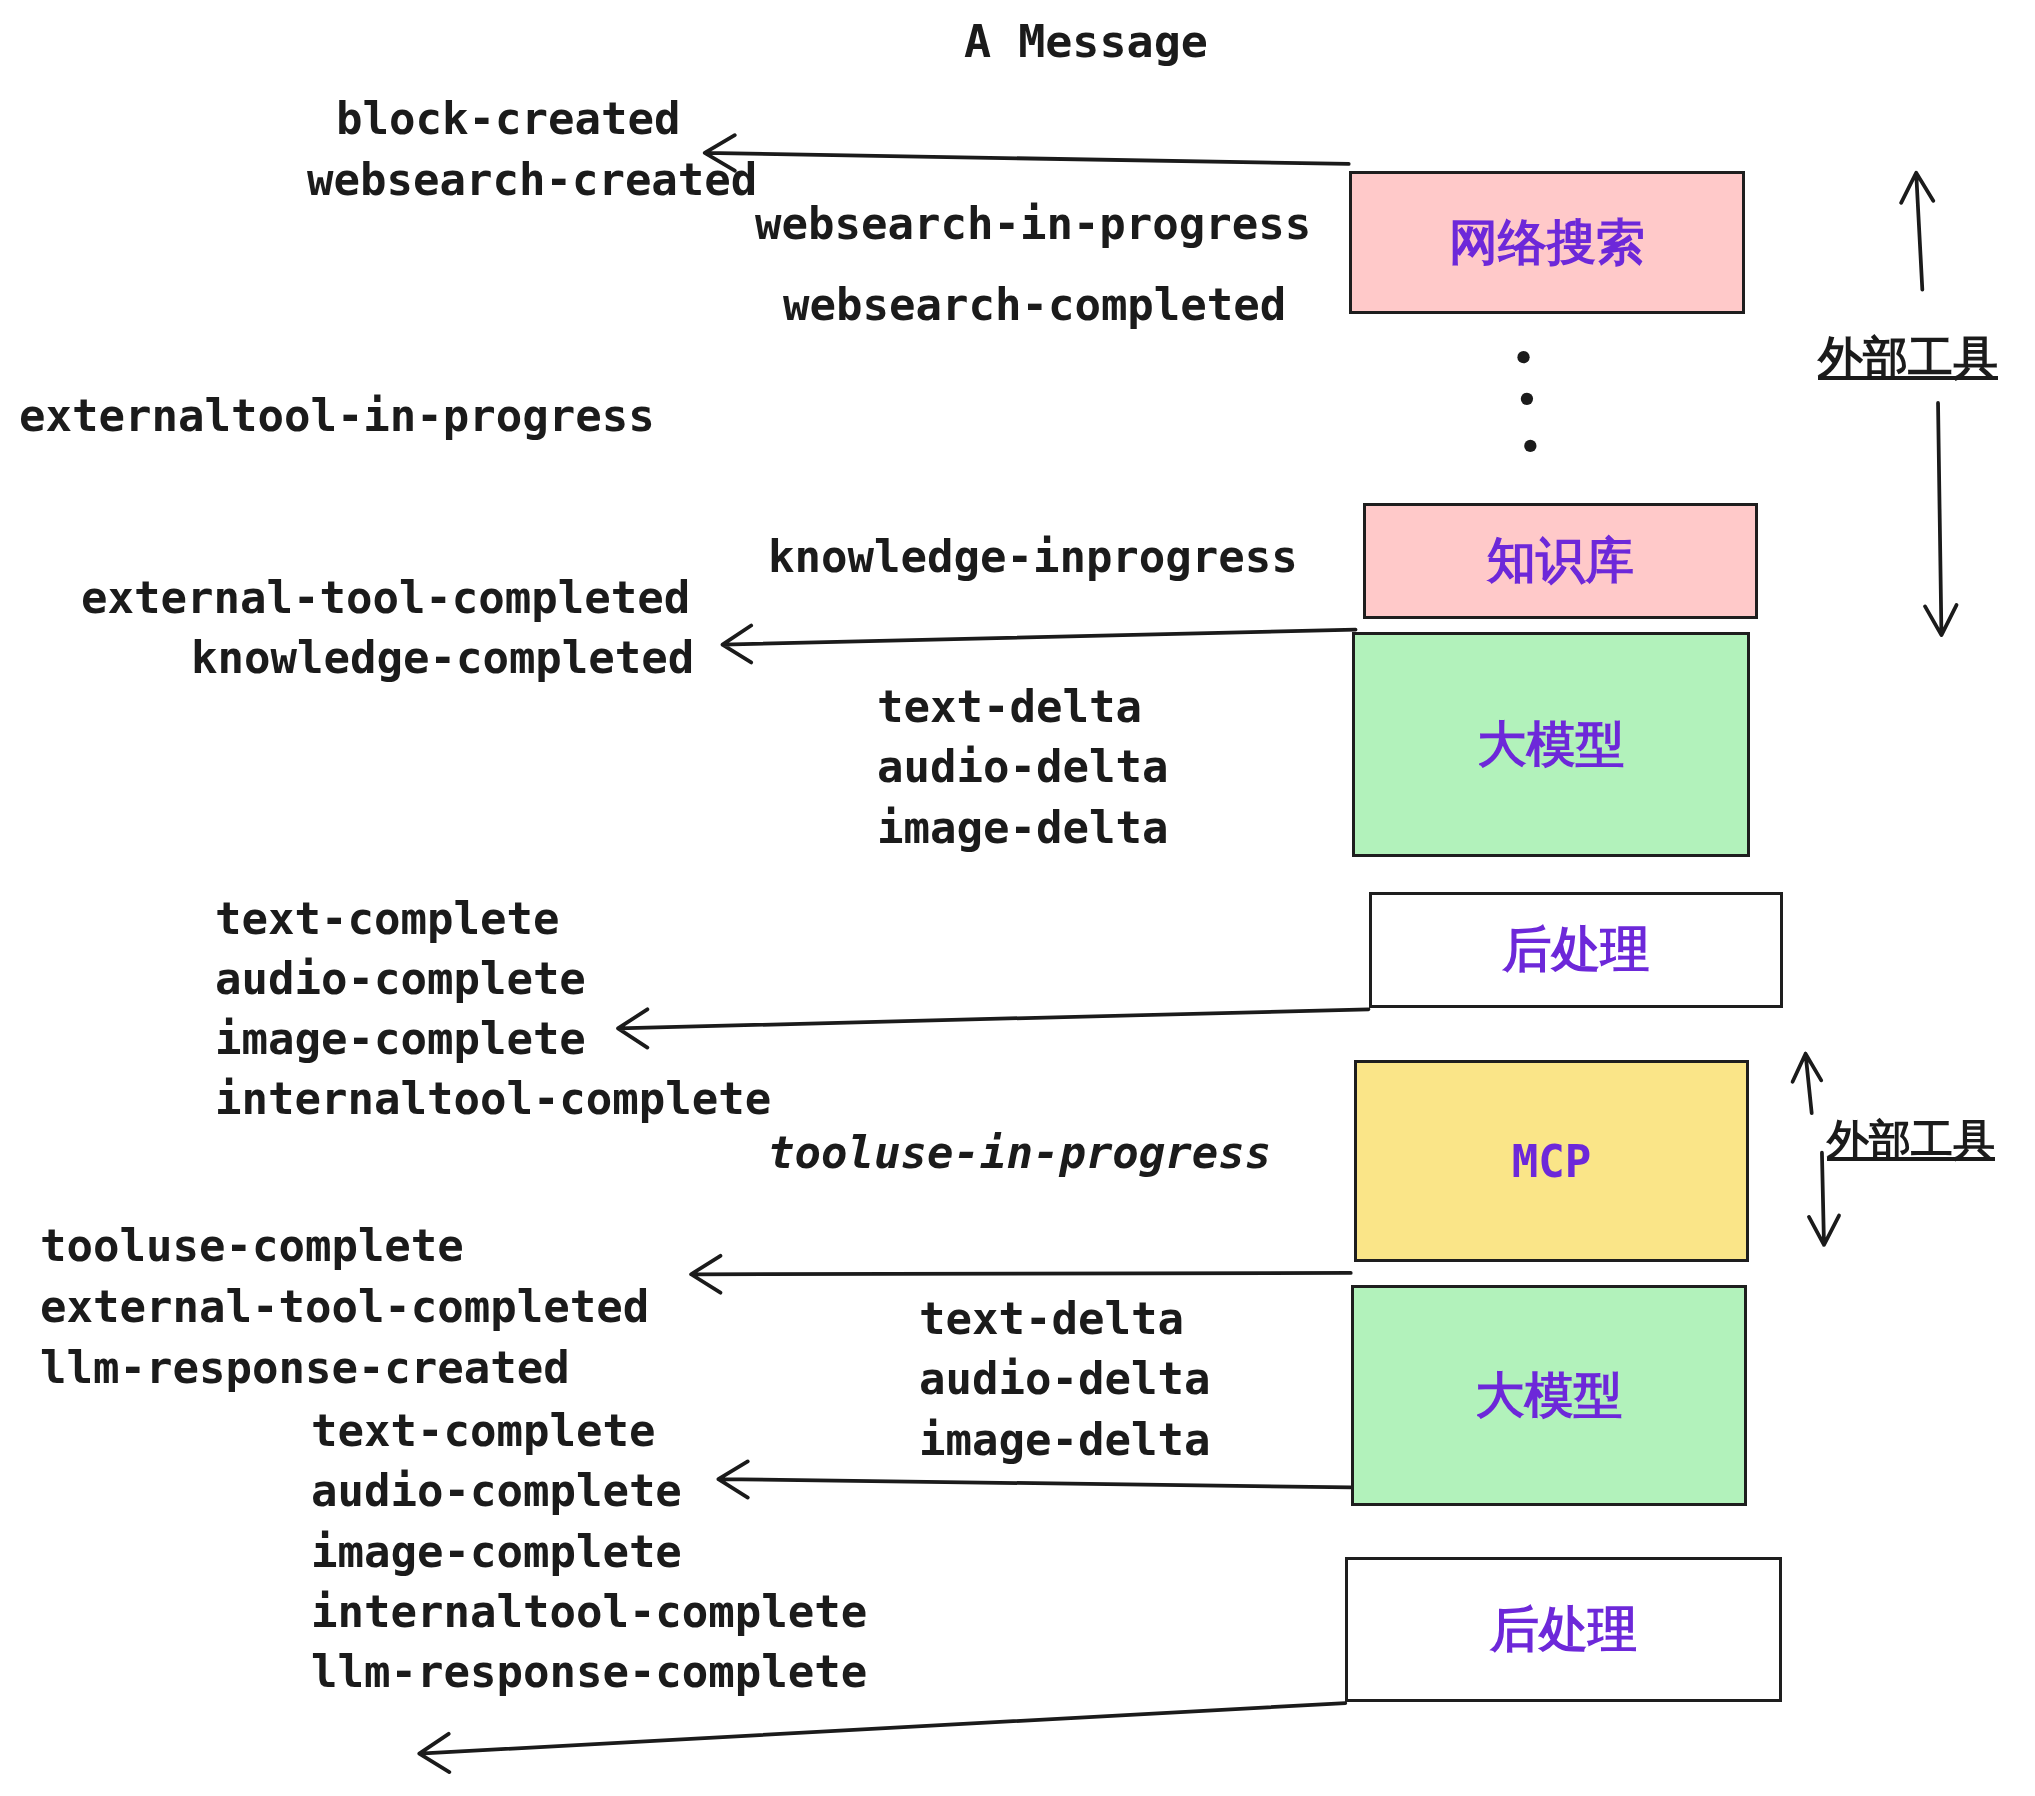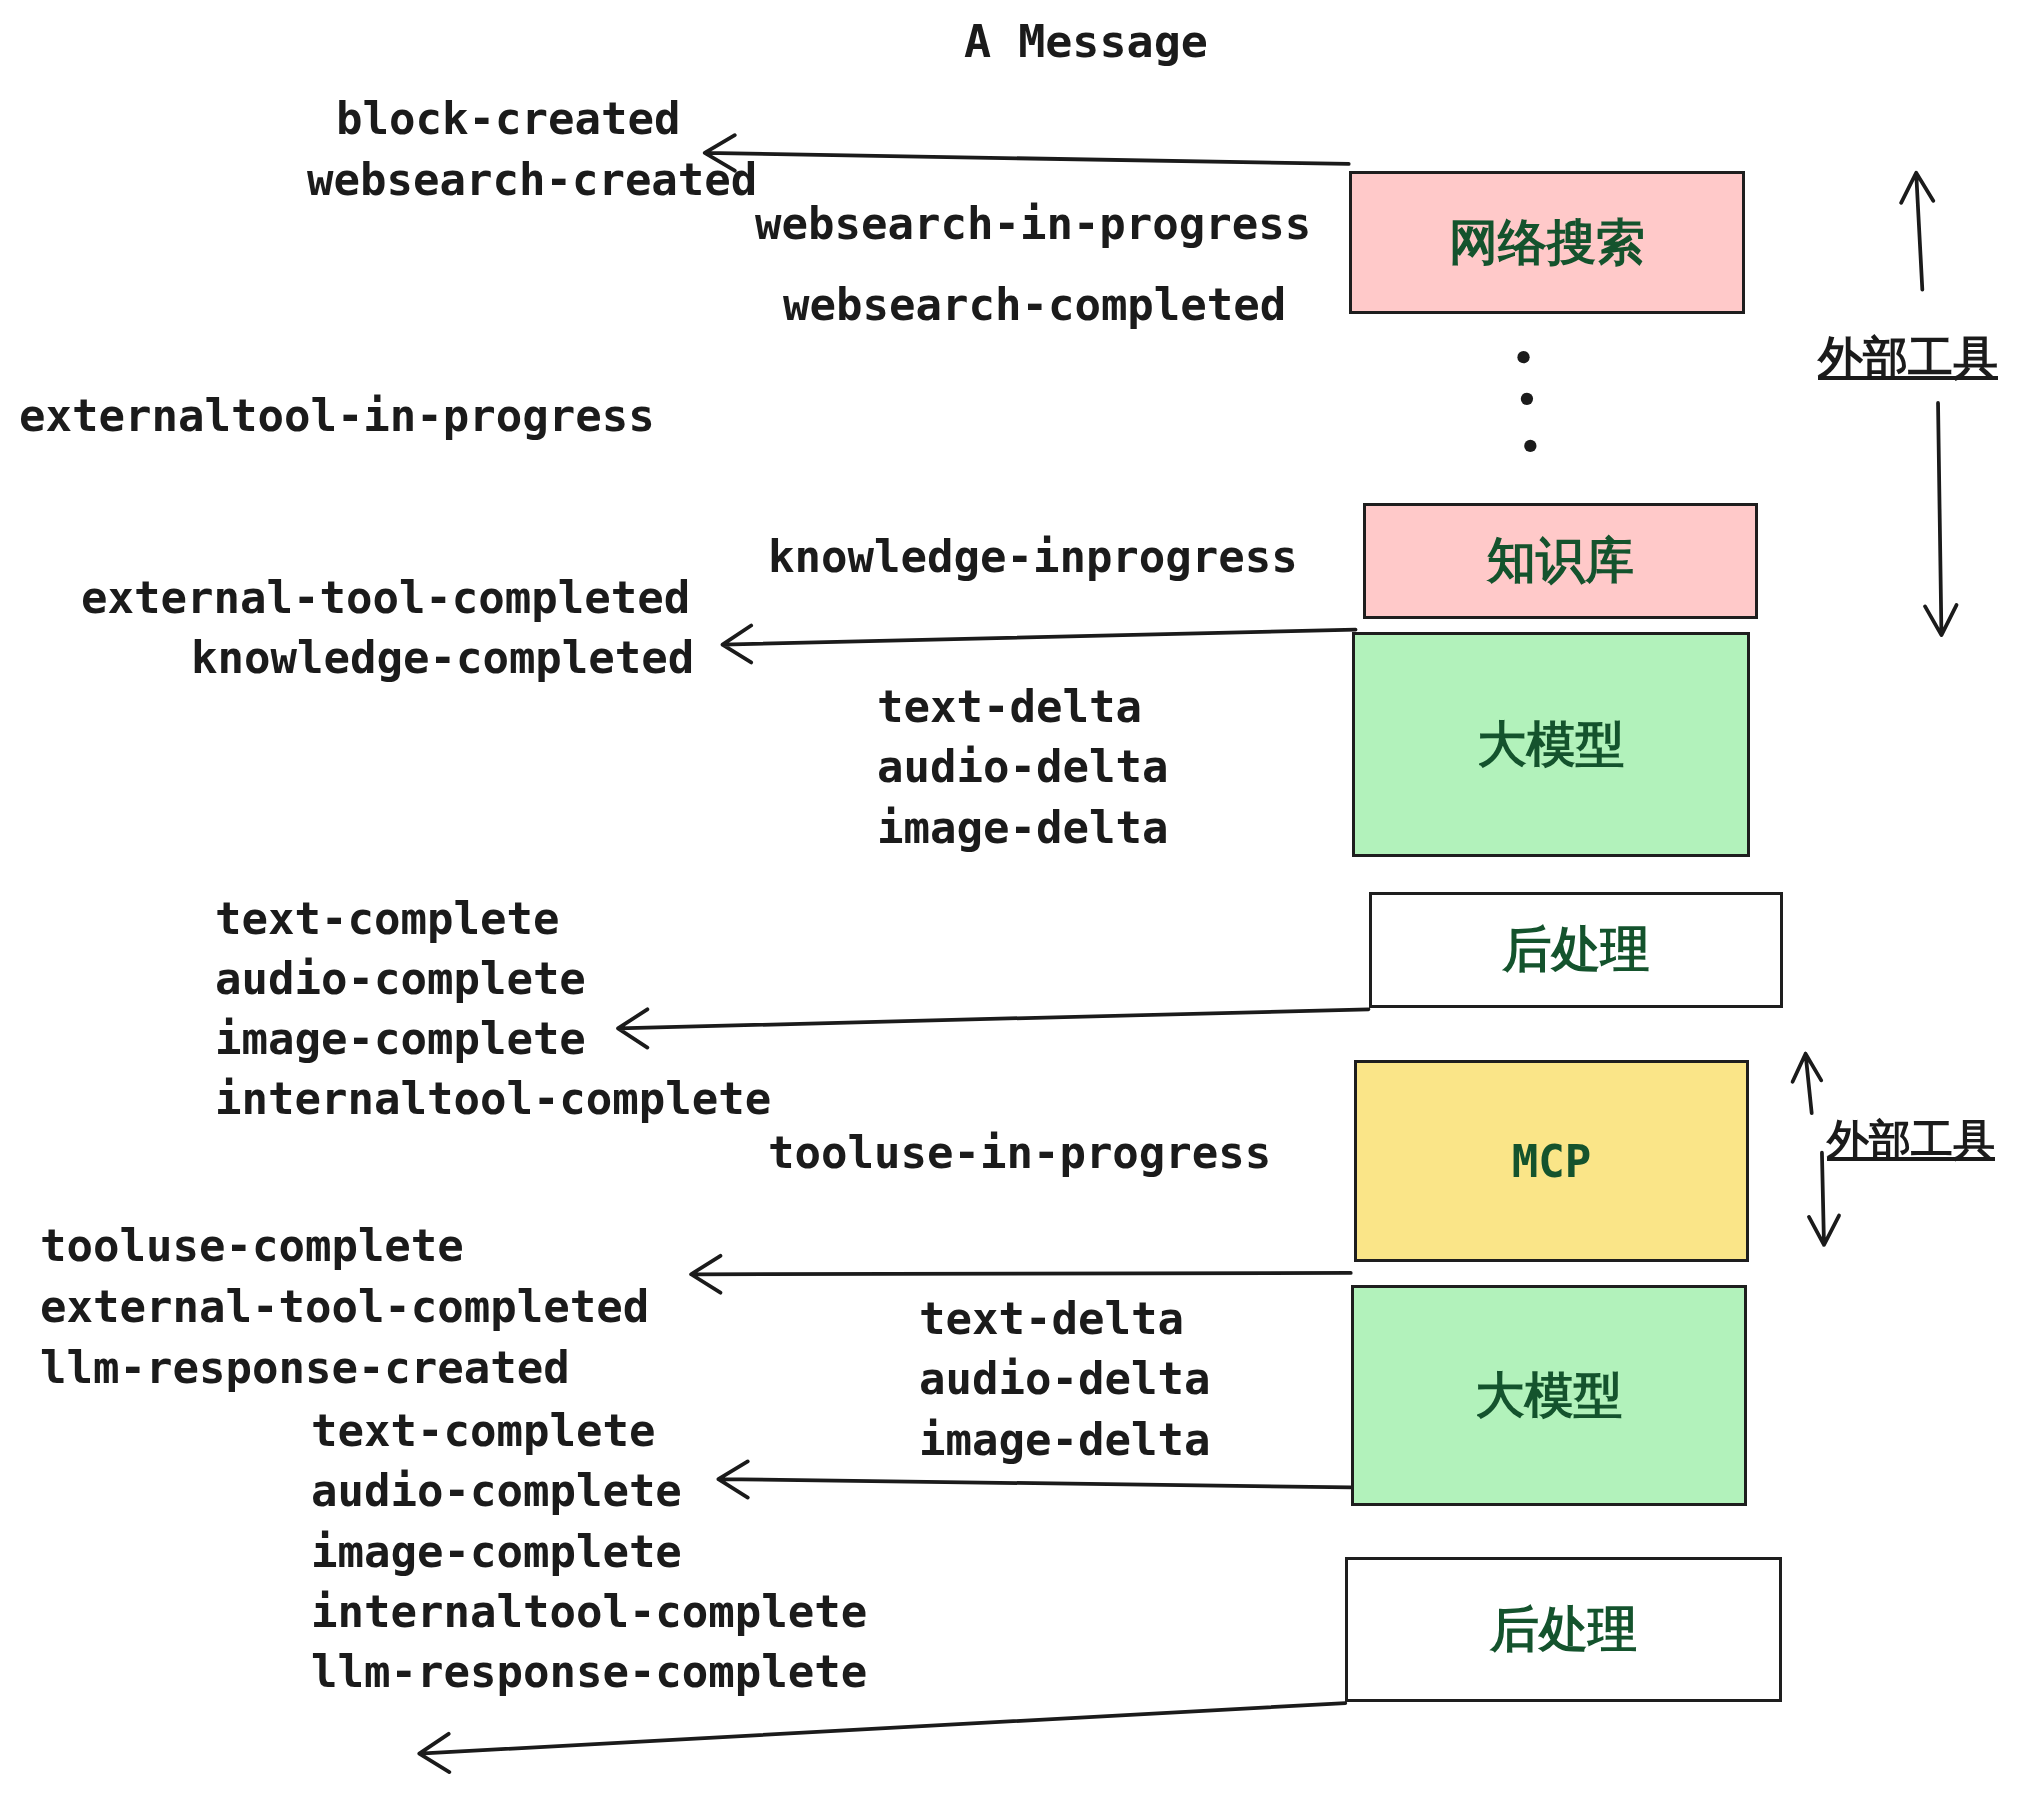--- a/index.html
+++ b/index.html
@@ -20,21 +20,21 @@
   .title{
     position:absolute;left:964px;top:15px;
     font-size:45px;font-weight:700;white-space:nowrap;color:#1b1b1b;
   }
   .box{
     position:absolute;
     border:3.4px solid #1e1e1e;
     display:flex;align-items:center;justify-content:center;
     box-sizing:border-box;
     font-family:"DejaVu Sans","Liberation Sans",sans-serif;
-    font-size:49px;font-weight:600;color:#14532d;
+    font-size:49px;font-weight:600;color:#6d28d9;
     white-space:nowrap;
     text-align:right;
   }
   .box-websearch{left:1349px;top:171px;width:396px;height:143px;background:#ffc9c9;}
   .box-knowledge{left:1351px;top:503px;width:395px;height:116px;background:#ffc9c9;margin-left:12px;}
   .box-llm1{left:1352px;top:632px;width:398px;height:225px;background:#b2f2bb;}
   .box-post1{left:1369px;top:892px;width:414px;height:116px;background:#ffffff;}
   .box-mcp{left:1354px;top:1060px;width:395px;height:202px;background:#fae588;
            font-family:"DejaVu Sans Mono","Liberation Mono",monospace;font-size:44px;font-weight:700;}
   .box-llm2{left:1351px;top:1285px;width:396px;height:221px;background:#b2f2bb;}
@@ -95,21 +95,21 @@
 
   <div class="ev" style="left:877px;top:684px;">text-delta</div>
   <div class="ev" style="left:877px;top:744px;">audio-delta</div>
   <div class="ev" style="left:877px;top:805px;">image-delta</div>
 
   <div class="ev" style="left:215px;top:896px;">text-complete</div>
   <div class="ev" style="left:215px;top:956px;">audio-complete</div>
   <div class="ev" style="left:215px;top:1016px;">image-complete</div>
   <div class="ev" style="left:215px;top:1076px;">internaltool-complete</div>
 
-  <div class="ev" style="left:768px;top:1130px;">tooluse-in-progress</div>
+  <div class="ev" style="left:768px;top:1130px;font-style:italic;">tooluse-in-progress</div>
 
   <div class="ev" style="left:40px;top:1223px;">tooluse-complete</div>
   <div class="ev" style="left:40px;top:1284px;">external-tool-completed</div>
   <div class="ev" style="left:40px;top:1345px;">llm-response-created</div>
 
   <div class="ev" style="left:919px;top:1296px;">text-delta</div>
   <div class="ev" style="left:919px;top:1356px;">audio-delta</div>
   <div class="ev" style="left:919px;top:1417px;">image-delta</div>
 
   <div class="ev" style="left:311px;top:1408px;">text-complete</div>

